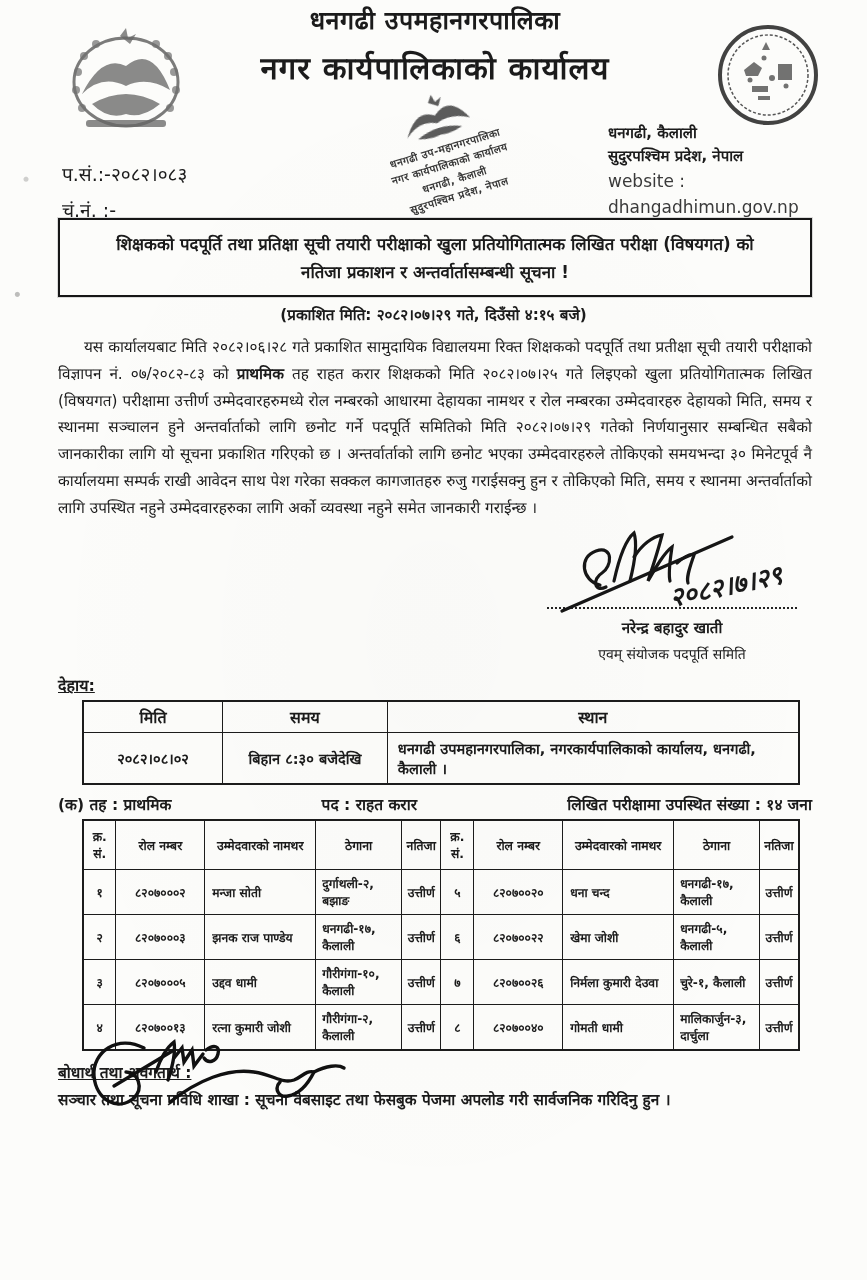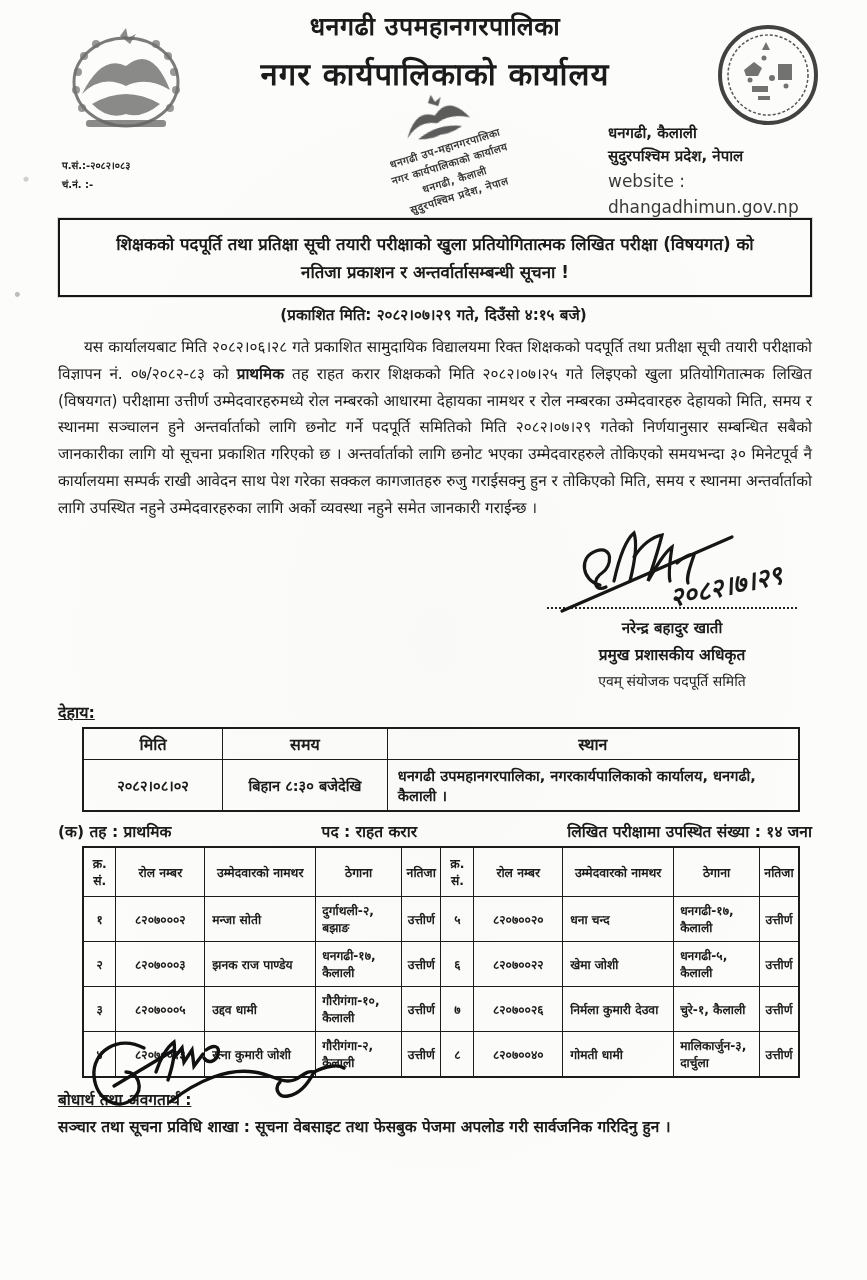--- a/index.html
+++ b/index.html
@@ -14,35 +14,35 @@
     content:"";position:absolute;inset:0;pointer-events:none;
     background:
       radial-gradient(circle at 3% 14%, rgba(0,0,0,.18) 0 2px, transparent 3px),
       radial-gradient(circle at 2% 23%, rgba(0,0,0,.25) 0 2px, transparent 3px),
       radial-gradient(ellipse at 50% 50%, rgba(0,0,0,0.012), transparent 70%);
   }
   
   .header{position:relative;height:212px;}
   .emblem-left{position:absolute;left:62px;top:24px;width:128px;height:110px;opacity:.85;filter:blur(.6px);}
   .seal-right{position:absolute;left:706px;top:22px;width:124px;height:106px;opacity:.9;filter:blur(.4px);}
-  .title-block{position:absolute;left:200px;top:8px;width:470px;text-align:center;}
+  .title-block{position:absolute;left:200px;top:2px;width:470px;text-align:center;}
   .muni-title{font-size:25px;font-weight:700;letter-spacing:.5px;}
   .office-title{font-size:31px;font-weight:800;margin-top:10px;letter-spacing:1px;}
   .addr-block{position:absolute;left:608px;top:122px;line-height:1.5;}
   .addr1{font-size:15px;font-weight:700;}
   .addr2{font-size:15px;font-weight:700;}
   .website{font-size:17px;color:#3a3a3a;font-weight:400;margin-top:2px;}
   .stamp{
     position:absolute;left:330px;top:92px;width:230px;text-align:center;
     transform:rotate(-17deg);transform-origin:center;color:#1d1d1d;opacity:.88;
   }
   .stamp-lines div{font-size:10.5px;font-weight:700;line-height:1.55;letter-spacing:.5px;}
   .stamp-emblem{width:86px;height:44px;margin:0 auto;filter:blur(.5px);}
   .refs{position:absolute;left:62px;top:156px;line-height:1.9;}
-  .ref-line{font-size:10px;font-weight:700;}
+  .ref-line{font-size:19px;font-weight:400;}
   
   .notice-box{
     margin:6px 55px 0 58px;border:2px solid #161616;outline:1px solid #55555533;
     padding:9px 14px;text-align:center;
   }
   .notice-line1{font-size:16.8px;font-weight:800;line-height:1.8;}
   .notice-line2{font-size:16.8px;font-weight:800;line-height:1.6;}
   .published{ text-align:center;font-size:15.2px;font-weight:800;margin-top:7px;}
   
   .body-text{
@@ -173,21 +173,20 @@
         <path d="M78,62 C60,58 56,34 74,28 C92,22 90,44 80,50 C70,56 72,70 84,64"></path>
         <path d="M92,58 C96,40 102,18 112,10 C116,22 112,42 108,58"></path>
         <path d="M112,34 C120,22 130,14 140,12 C136,28 130,46 126,58 C134,44 142,30 150,24 C148,38 146,50 148,58"></path>
         <path d="M155,40 C162,34 168,30 172,32 C168,44 164,54 166,60"></path>
         <path d="M40,88 L210,14"></path>
       </g>
       <text x="150" y="84" transform="rotate(-12 150 84)" font-size="26" font-style="italic" font-weight="bold" fill="#1a1a1a">२०८२।७।२९</text>
     </svg>
     <div class="sig-dots"></div>
     <div class="sig-name">नरेन्द्र बहादुर खाती</div>
-    <div class="sig-post">प्रमुख प्रशासकीय अधिकृत</div>
     <div class="sig-post2">एवम् संयोजक पदपूर्ति समिति</div>
   </div>
 
   <div class="dehaya">देहाय:</div>
 
   <table class="tbl sched">
     <colgroup>
         <col style="width:19.5%">
         <col style="width:23%">
         <col style="width:57.5%">

